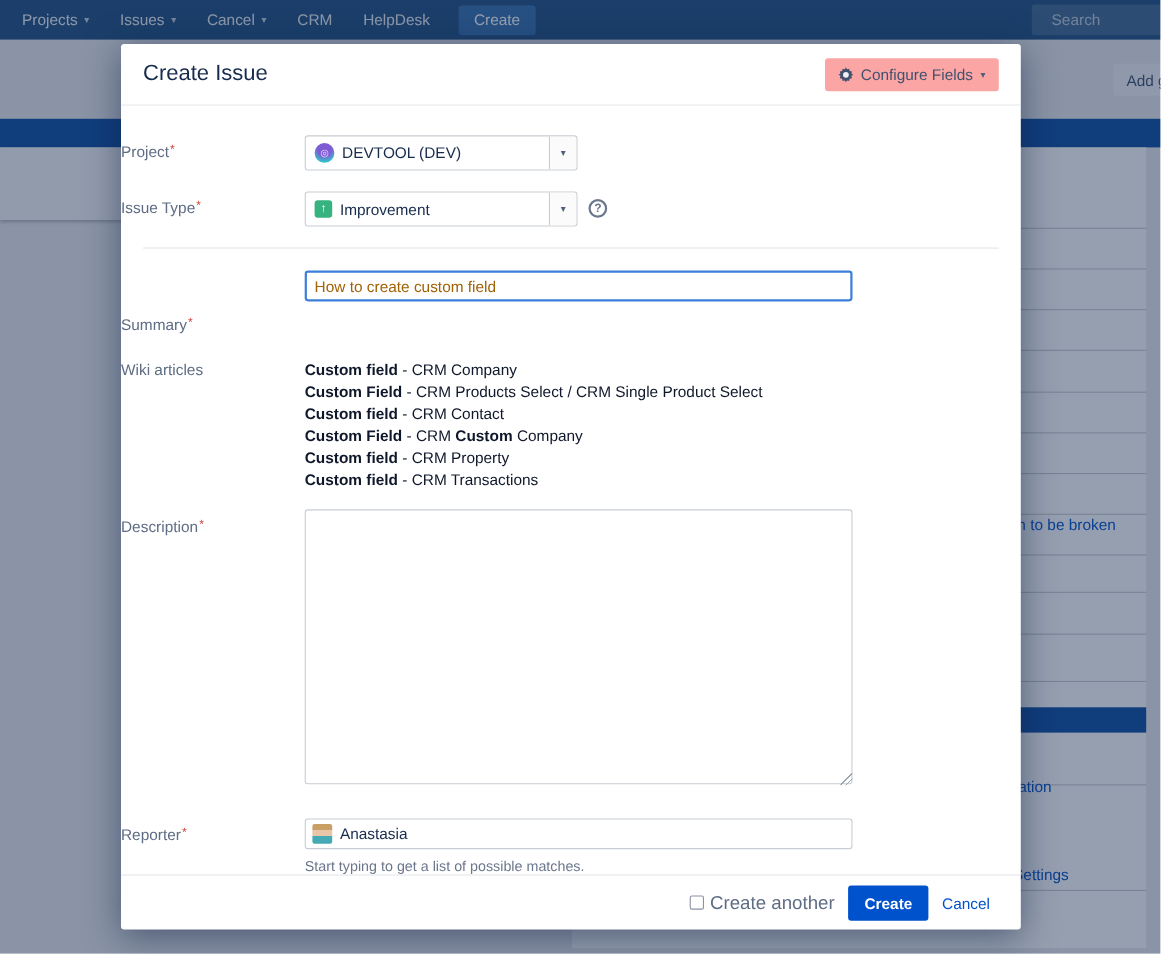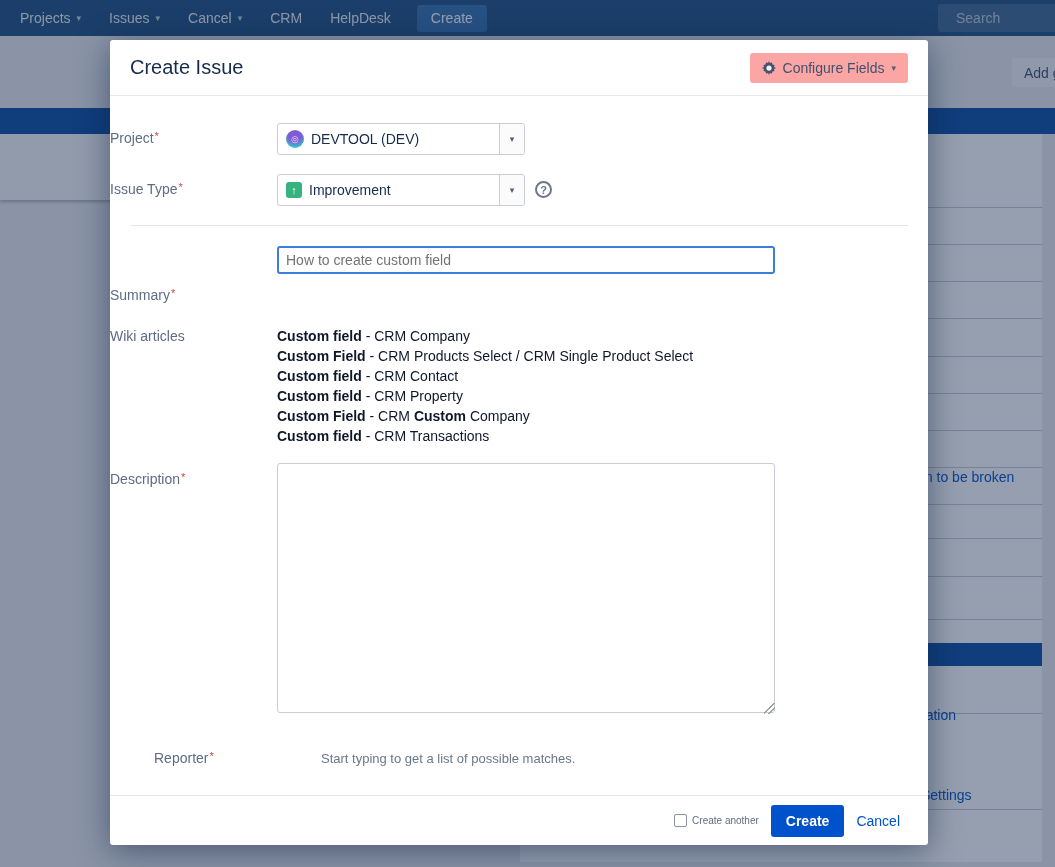--- a/index.html
+++ b/index.html
@@ -58,42 +58,42 @@
                  background:radial-gradient(circle at 50% 30%, #7f5ad5 0 40%, #35c0ca 75%);
                  display:flex; align-items:center; justify-content:center; color:#e8d7ff; font-size:9px; }
   .type-icon { width:16px; height:16px; border-radius:3px; background:#36b37e; color:#fff; font-size:11px;
                display:flex; align-items:center; justify-content:center; font-weight:bold; }
   .help-circle { width:17px; height:17px; border:2px solid #6b778c; border-radius:50%; color:#6b778c;
                  font-size:11px; font-weight:bold; display:flex; align-items:center; justify-content:center; margin:7px 0 0 10px; }
 
   .divider { border-top:1px solid #e4e6ea; margin:19px 20px 0 20px; }
 
   .summary-input { width:498px; height:28px; border:2px solid #3b7fd9; border-radius:3px; padding:0 7px;
-                   font-size:14px; color:#737373; font-family:"Liberation Sans",sans-serif; outline:none; }
+                   font-size:14px; color:#a16207; font-family:"Liberation Sans",sans-serif; outline:none; }
 
   .wiki-links { display:flex; flex-direction:column; }
   .wiki-link { font-size:14px; line-height:20px; color:#0f172a; text-decoration:none; cursor:pointer; }
   .wiki-link b { font-weight:bold; }
 
   .desc-area { width:498px; height:250px; border:1px solid #c8cdd4; border-radius:3px; resize:none;
                font-family:"Liberation Sans",sans-serif; font-size:14px; padding:6px; color:#172b4d; outline:none; }
   .resize-grip { position:absolute; width:11px; height:11px;
                  background:linear-gradient(135deg, transparent 0 45%, #9aa2ad 45% 52%, transparent 52% 68%, #9aa2ad 68% 75%, transparent 75%); }
 
   .reporter-box { width:498px; height:28px; border:1px solid #c8cdd4; border-radius:3px; display:flex;
                   align-items:center; gap:7px; padding-left:6px; font-size:14px; color:#172b4d; }
   .rep-avatar { width:18px; height:18px; border-radius:2px;
                 background:linear-gradient(180deg,#c8a066 0 30%, #e9c6a8 30% 62%, #45a9b6 62%); }
   .hint { font-size:13px; color:#6b778c; margin-top:8px; }
 
   .modal-footer { flex:0 0 50px; border-top:1px solid #e4e6ea; display:flex; align-items:center;
                   justify-content:flex-end; gap:12px; padding-right:28px; }
   .chk-wrap { display:flex; align-items:center; gap:5px; }
   .chk { width:13px; height:13px; border:1px solid #8993a4; border-radius:2px; background:#fff; cursor:pointer; }
-  .chk-label { font-size:10px; color:#5e6c84; }
+  .chk-label { font-size:17px; color:#5e6c84; }
   .create-btn { background:#0052cc; color:#fff; font-size:14px; font-weight:bold; border:none; border-radius:3px;
                 height:32px; padding:0 15px; cursor:pointer; }
   .cancel-link { font-size:14px; color:#0052cc; text-decoration:none; cursor:pointer; }
 </style>
 </head>
 <body>
 
 <div class="page">
   <button class="add-gadget">Add gadget</button>
   <div class="blue-band1"></div>
@@ -207,42 +207,46 @@
       </div>
     </div>
 
     <div class="form-row" style="margin-top:23px;">
       <div class="label-col" style="padding-top:2px;">Wiki articles</div>
       <div class="field-col">
         <div class="wiki-links" id="wiki-links">
             <a class="wiki-link"><b>Custom field</b><span> - CRM Company</span></a>
             <a class="wiki-link"><b>Custom Field</b><span> - CRM Products Select / CRM Single Product Select</span></a>
             <a class="wiki-link"><b>Custom field</b><span> - CRM Contact</span></a>
+            <a class="wiki-link"><b>Custom Field</b><span> - CRM </span><b>Custom</b><span> Company</span></a>
             <a class="wiki-link"><b>Custom field</b><span> - CRM Property</span></a>
-            <a class="wiki-link"><b>Custom Field</b><span> - CRM </span><b>Custom</b><span> Company</span></a>
             <a class="wiki-link"><b>Custom field</b><span> - CRM Transactions</span></a>
           </div>
       </div>
     </div>
 
     <div class="form-row" style="margin-top:17px;">
       <div class="label-col" style="padding-top:8px;">
         <span>Description</span><span class="req">*</span>
       </div>
       <div class="field-col" style="position:relative;">
         <textarea class="desc-area" style=""></textarea>
         <div class="resize-grip" style="left:487px; top:240px;"></div>
       </div>
     </div>
 
-    <div class="form-row" style="margin-top:26px;padding-left:44px;">
+    <div class="form-row" style="margin-top:26px;">
       <div class="label-col" style="padding-top:7px;">
         <span>Reporter</span><span class="req">*</span>
       </div>
       <div class="field-col">
+        <div class="reporter-box">
+          <span class="rep-avatar"></span>
+          <span>Anastasia</span>
+        </div>
         <div class="hint">Start typing to get a list of possible matches.</div>
       </div>
     </div>
 
   </div>
 
   <div class="modal-footer">
     <span class="chk-wrap">
       <span class="chk"></span>
       <span class="chk-label">Create another</span>

